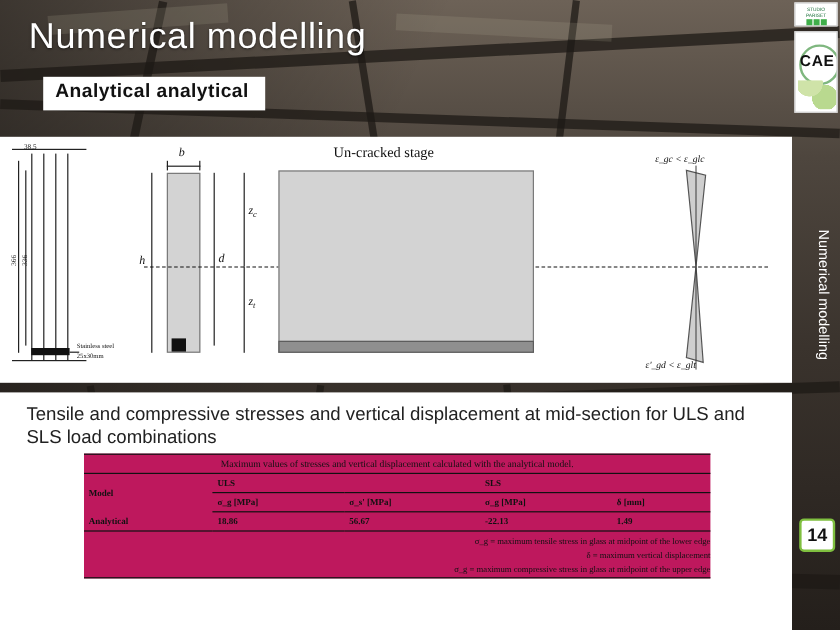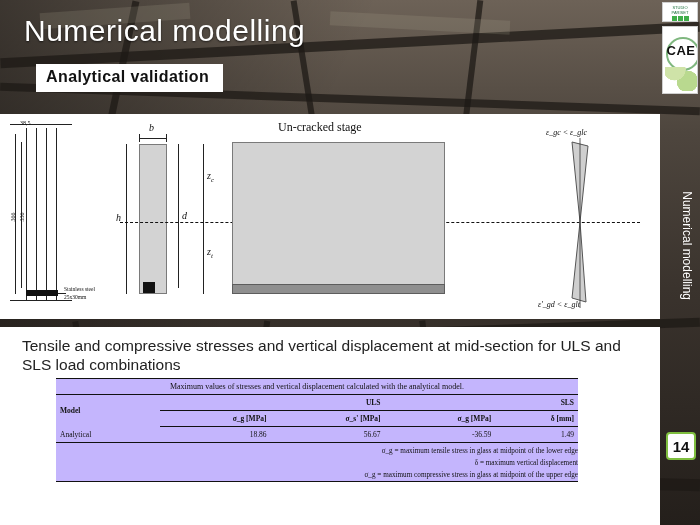--- a/index.html
+++ b/index.html
@@ -97,34 +97,34 @@
 
   
   .greyfill{position:absolute;background:#d3d3d3;border:1px solid #7a7a7a;box-sizing:border-box;}
   .darkstrip{position:absolute;background:#8f8f8f;border:1px solid #5d5d5d;box-sizing:border-box;}
   .blackbox{position:absolute;background:#111;}
 
   .dashline{position:absolute;border-top:1px dashed #111;}
 
   
   #table-wrap{
-    position:absolute;left:56px;top:378px;width:522px;
-    background:#c4b5fd;
+    position:absolute;left:70px;top:378px;width:522px;
+    background:#be185d;
     font-family:"Liberation Serif",serif;
     font-size:7.5px;color:#111;
   }
   #table-wrap table{border-collapse:collapse;width:100%;}
   #table-wrap .tcap{
     text-align:center;font-size:8px;padding:3px 0 3px;
     border-top:1.4px solid #111;border-bottom:.8px solid #111;
   }
-  #table-wrap th,#table-wrap td{padding:3px 4px;text-align:right;}
+  #table-wrap th,#table-wrap td{padding:3px 4px;text-align:left;}
   #table-wrap th.left,#table-wrap td.left{text-align:left;}
   .rowline-bot td,.rowline-bot th{border-bottom:.8px solid #111;}
-  .thickbot td{border-bottom:1.4px solid #111;}
+  .thickbot td{border-bottom:1.4px solid #111;font-weight:bold;}
   .grpline{border-bottom:.7px solid #111;}
   #notes{margin-top:2px;font-size:7.2px;line-height:10px;}
   #notes div{padding:1px 0 1px 2px;text-align:right;}
   .notes-wrap{border-bottom:1.4px solid #111;}
   sub{font-size:70%;}
 </style>
 </head>
 <body>
 
 <div id="bg">
@@ -137,21 +137,21 @@
   <div class="lite" style="left:330px;top:16px;width:180px;height:14px;transform:rotate(3deg);"></div>
   <div class="beam" style="left:0;top:330px;width:700px;height:9px;transform:rotate(-2deg);"></div>
   <div class="beam" style="left:0;top:470px;width:700px;height:12px;transform:rotate(1.5deg);"></div>
   <div class="beam" style="left:90px;top:320px;width:6px;height:205px;transform:rotate(-10deg);"></div>
   <div class="beam" style="left:250px;top:320px;width:6px;height:205px;transform:rotate(8deg);"></div>
   <div class="beam" style="left:430px;top:320px;width:6px;height:205px;transform:rotate(-6deg);"></div>
   <div class="lite" style="left:180px;top:350px;width:160px;height:18px;transform:rotate(-3deg);"></div>
 </div>
 
 <div id="page-title">Numerical modelling</div>
-<div id="subtitle-box">Analytical validation</div>
+<div id="subtitle-box">Analytical analytical</div>
 
 <div class="band" id="figure-band"></div>
 
 <div id="fig">
 
   <div class="thin-line" style="left:10px;top:10px;width:62px;height:1px;"></div>
   <div class="thin-line" style="left:10px;top:186px;width:62px;height:1px;"></div>
   <div class="thin-line" style="left:26px;top:14px;width:1px;height:172px;"></div>
   <div class="thin-line" style="left:36px;top:14px;width:1px;height:172px;"></div>
   <div class="thin-line" style="left:46px;top:14px;width:1px;height:172px;"></div>
@@ -218,21 +218,21 @@
     <tr class="rowline-bot">
       <th>σ_g [MPa]</th>
       <th>σ_s' [MPa]</th>
       <th>σ_g [MPa]</th>
       <th>δ [mm]</th>
     </tr>
     <tr class="thickbot">
       <td class="left">Analytical</td>
       <td>18.86</td>
       <td>56.67</td>
-      <td>-36.59</td>
+      <td>-22.13</td>
       <td>1.49</td>
     </tr>
   </tbody>
     </table>
   <div id="notes" class="notes-wrap">
     <div>σ_g = maximum tensile stress in glass at midpoint of the lower edge</div>
     <div>δ = maximum vertical displacement</div>
     <div>σ_g = maximum compressive stress in glass at midpoint of the upper edge</div>
   </div>
 </div>

